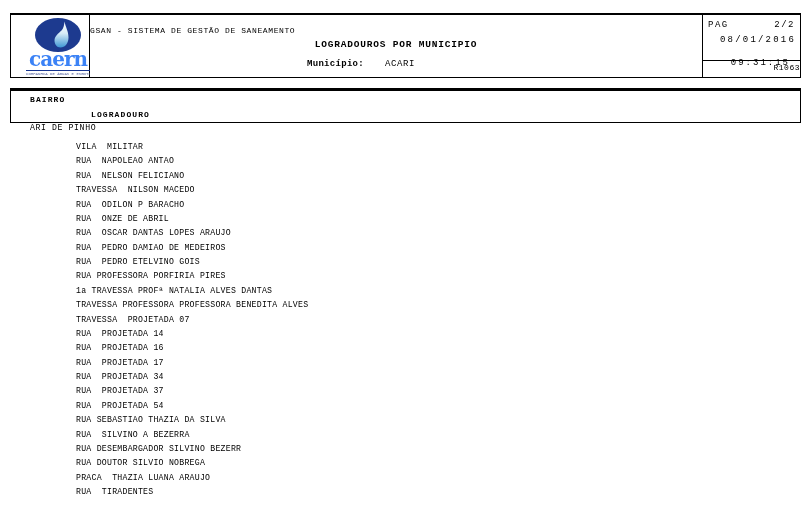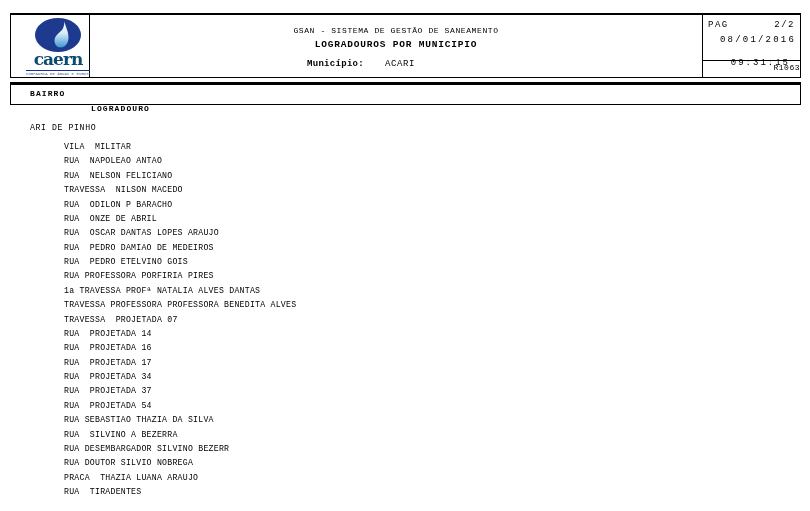--- a/index.html
+++ b/index.html
@@ -15,32 +15,32 @@
     position:absolute; left:10px; top:13px; width:791px; height:65px;
     border:1px solid #000; border-top:2px solid #000; display:flex;
   }
   .logo-cell { position:relative; width:79px; border-right:1px solid #000; }
   .logo-ellipse {
     position:absolute; left:24px; top:3px; width:46px; height:34px;
   }
   .logo-wordmark {
     position:absolute; left:15px; top:33px; width:64px; text-align:center;
     font-family:"DejaVu Serif","Liberation Serif",serif; font-weight:bold;
-    font-size:17px; line-height:22px; letter-spacing:-1px; color:#0c4a6e;
+    font-size:20px; line-height:22px; letter-spacing:-1px; color:#3b82f6;
     border-bottom:1px solid #16338e;
   }
   .logo-tagline {
     position:absolute; left:15px; top:57px; width:64px; overflow:hidden;
     font-size:4px; line-height:4px; white-space:nowrap; color:#4a5a9a;
     text-align:center;
   }
 
   .title-cell { position:relative; flex:1; border-right:1px solid #000; }
   .system-line {
-    position:absolute; top:11px; left:0; width:100%; text-align:center;
+    position:absolute; top:11px; left:0; width:100%; 
     font-size:8px; letter-spacing:0.6px;
   }
   .report-title {
     position:absolute; top:24px; left:0; width:100%; text-align:center;
     font-size:9.5px; font-weight:bold; letter-spacing:0.8px;
   }
   .municipio-line { position:absolute; top:44px; left:217px; font-size:9px; }
   .municipio-label { font-weight:bold; letter-spacing:0.3px; }
   .municipio-value { margin-left:21px; letter-spacing:0.6px; }
 
@@ -52,38 +52,38 @@
   .info-date { position:absolute; top:20px; right:4px; letter-spacing:2.2px; }
   .info-time { position:absolute; top:35px; right:10px; letter-spacing:2.0px;margin-top:8px; }
   .info-divider { position:absolute; top:45px; left:0; right:0; border-top:1px solid #000; }
   .info-code {
     position:absolute; top:48px; left:0; width:100%; text-align:right;
     font-size:8px; letter-spacing:0.5px;
   }
 
   
   .colheader-box {
-    position:absolute; left:10px; top:82px; width:791px; height:23px;
+    position:absolute; left:10px; top:88px; width:791px; height:35px;
     border:1px solid #000; border-top:3px solid #000;
   }
   .bairro-header {
     position:absolute; left:19px; top:4px;
     font-weight:bold; font-size:8px; letter-spacing:1.1px;
   }
   .logradouro-header {
     position:absolute; left:67px; top:19px;
     font-weight:bold; font-size:8px; letter-spacing:1.1px;padding-left:13px;
   }
 
   
   .bairro-value {
     position:absolute; left:30px; top:123px;
     font-size:8.2px; letter-spacing:0.6px;
   }
-  .logradouro-list { position:absolute; left:64px; top:140px; }
+  .logradouro-list { position:absolute; left:76px; top:140px; }
   .lg-row {
     height:14.38px; line-height:14.38px; font-size:8.2px;
     letter-spacing:0.25px; white-space:pre;
   }
 </style>
 </head>
 <body>
 
 <div class="page">
 

